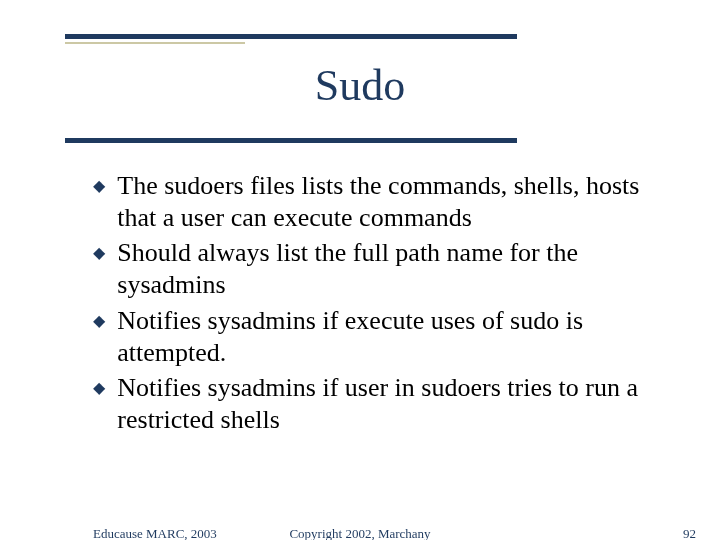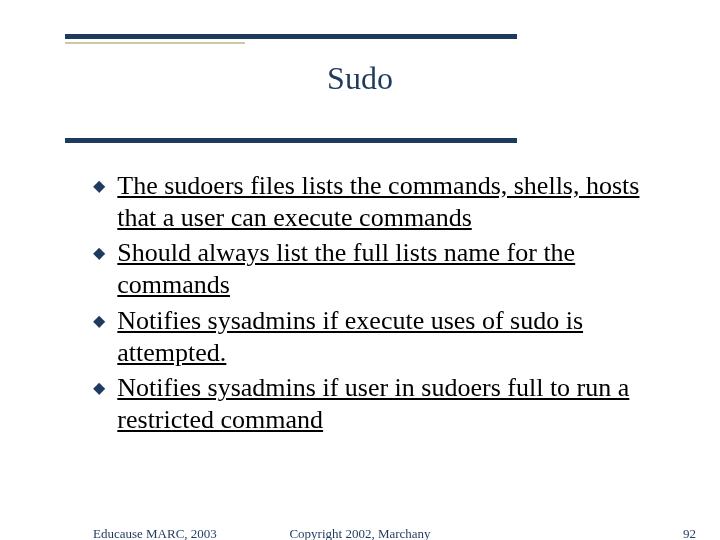--- a/index.html
+++ b/index.html
@@ -32,21 +32,21 @@
     width: 180px;
     height: 2px;
     background: #ccc8a5;
   }
   .title {
     position: absolute;
     top: 60px;
     left: 0;
     width: 720px;
     text-align: center;
-    font-size: 32px;
+    font-size: 44px;
     color: #1f3a5f;
   }
   .content {
     position: absolute;
     top: 170px;
     left: 93px;
     right: 70px;
   }
   .bullet-row {
     display: flex;
@@ -58,21 +58,20 @@
     margin-right: 12px;
     margin-top: 8px;
     color: #1f3a5f;
     font-size: 16px;
     line-height: 1;
   }
   .bullet-text {
     font-size: 26px;
     line-height: 1.22;
     color: #000000;
-    text-decoration: underline;
   }
   .footer {
     position: absolute;
     bottom: 14px;
     left: 0;
     width: 720px;
     font-size: 13px;
     color: #1f3a5f;
   }
   .footer-left {
@@ -100,29 +99,29 @@
 
 <div class="rule-thick rule-bottom"></div>
 
 <div class="content">
   <div class="bullet-row">
     <span class="bullet-icon">◆</span>
     <span class="bullet-text">The sudoers files lists the commands, shells, hosts that a user can execute commands</span>
   </div>
   <div class="bullet-row">
     <span class="bullet-icon">◆</span>
-    <span class="bullet-text">Should always list the full lists name for the commands</span>
+    <span class="bullet-text">Should always list the full path name for the sysadmins</span>
   </div>
   <div class="bullet-row">
     <span class="bullet-icon">◆</span>
     <span class="bullet-text">Notifies sysadmins if execute uses of sudo is attempted.</span>
   </div>
   <div class="bullet-row">
     <span class="bullet-icon">◆</span>
-    <span class="bullet-text">Notifies sysadmins if user in sudoers full to run a restricted command</span>
+    <span class="bullet-text">Notifies sysadmins if user in sudoers tries to run a restricted shells</span>
   </div>
 </div>
 
 <div class="footer">
   <span class="footer-left">Educause MARC, 2003</span>
   <span class="footer-center">Copyright 2002, Marchany</span>
   <span class="footer-right">92</span>
 </div>
 
 </body></html>

